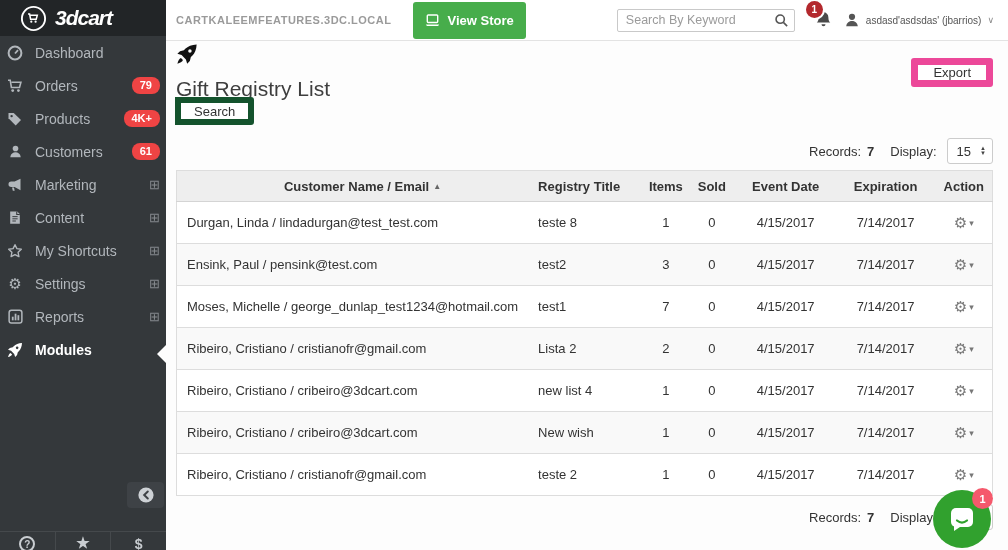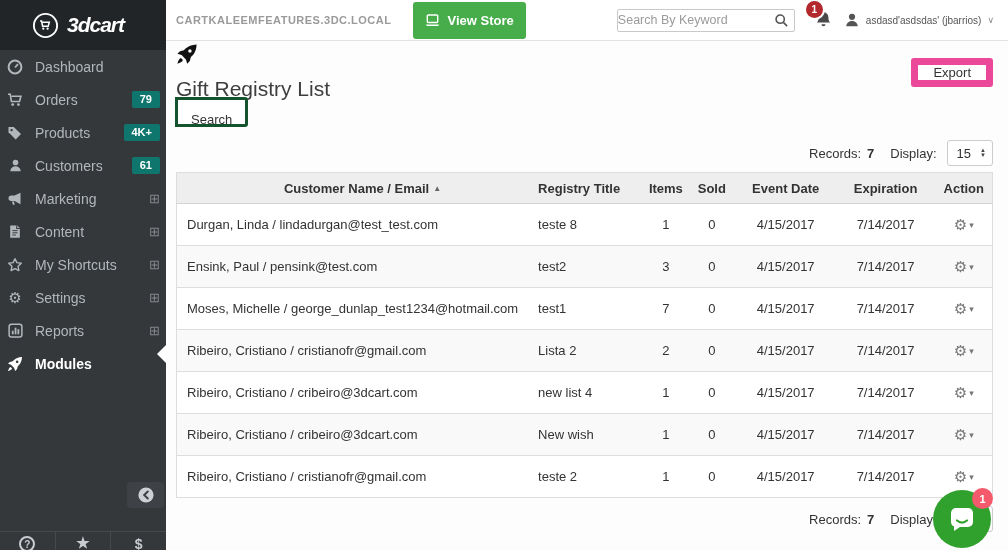--- a/index.html
+++ b/index.html
@@ -9,34 +9,34 @@
     font-size:13px; color:#333; background:#fdfdfd;
     position:relative; overflow:hidden;
   }
 
   
   .sidebar {
     position:absolute; left:0; top:0; width:166px; height:550px;
     background:#34383b; z-index:5;
   }
   .logo {
-    height:50px; background:#222527; display:flex; align-items:center;
-    padding-left:32px; gap:8px; color:#fff;
+    height:36px; background:#222527; display:flex; align-items:center;
+    padding-left:20px; gap:8px; color:#fff;
   }
   .logo-text { font-size:21px; font-weight:bold; font-style:italic; letter-spacing:-1px; }
   .nav-item {
     height:33px; display:flex; align-items:center; padding:0 6px; gap:11px;
     color:#b2b7bc; cursor:pointer; position:relative;
   }
   .nav-item .nav-ico { width:18px; display:flex; justify-content:center; color:#b2b7bc; flex:none; }
   .nav-item .nav-label { font-size:14px; }
   .nav-item.active, .nav-item.active .nav-ico { color:#ffffff; font-weight:bold; }
   .nav-badge {
-    margin-left:auto; background:#0f766e; color:#fff; font-size:11px; font-weight:bold;
-    border-radius:2px; padding:2px 8px; line-height:1.1;
+    margin-left:auto; background:#ef4444; color:#fff; font-size:11px; font-weight:bold;
+    border-radius:8px; padding:2px 8px; line-height:1.1;
   }
   .nav-plus { margin-left:auto; color:#85898d; font-size:13px; }
   .active-notch {
     position:absolute; right:0; top:345px; width:0; height:0;
     border-top:9px solid transparent; border-bottom:9px solid transparent;
     border-right:9px solid #fdfdfd;
   }
   .collapse-btn {
     position:absolute; right:2px; top:482px; width:37px; height:26px;
     background:#3e4246; border:none; border-radius:4px; cursor:pointer;
@@ -65,21 +65,21 @@
   }
   .store-url { font-size:11px; font-weight:bold; letter-spacing:.5px; color:#9a9a9a; }
   .view-store-btn {
     margin-left:22px; background:#47ad4b; color:#fff; border:none; border-radius:3px;
     height:37px; padding:0 12px; font-size:13px; font-weight:bold; cursor:pointer;
     display:flex; align-items:center; gap:7px; font-family:inherit;
   }
   .topbar-search { position:relative; margin-left:auto; margin-right:20px; }
   .topbar-search input {
     width:178px; height:23px; border:1px solid #c9c9c9; border-radius:2px;
-    padding:0 26px 0 0; font-size:12.5px; color:#555; font-family:inherit; background:#fff;
+    padding:0 26px 0 8px; font-size:12.5px; color:#555; font-family:inherit; background:#fff;
   }
   .topbar-search input::placeholder { color:#9b9b9b; }
   .search-glass { position:absolute; right:6px; top:4px; color:#555; cursor:pointer; }
   .bell-wrap { position:relative; margin-right:12px; cursor:pointer; color:#4a4a4a; }
   .notif-badge {
     position:absolute; top:-10px; left:-9px; width:17px; height:17px; background:#b3282d;
     color:#fff; font-size:10px; font-weight:bold; border-radius:50%;
     display:flex; align-items:center; justify-content:center; box-shadow:0 0 0 2px #fff;
   }
   .user-wrap { display:flex; align-items:center; gap:6px; cursor:pointer; color:#555; }
@@ -97,22 +97,22 @@
     margin-left:auto; background:#fff; border:7px solid #ec4899; border-radius:3px;
     height:29px; padding:0 15px; font-size:13px; color:#333; cursor:pointer; font-family:inherit;
   }
   .search-row { margin-top:4px; display:flex; }
   .registry-search {
     width:217px; height:28px; border:1px solid #ccc; border-radius:3px 0 0 3px;
     padding:0 9px; font-size:13px; color:#555; font-family:inherit; background:#fff;
   }
   .registry-search::placeholder { color:#9b9b9b; }
   .seg-btn {
-    height:28px; background:#fff; border:3px solid #14532d; margin-left:-1px;
-    padding:12px 13px; font-size:13px; color:#333; cursor:pointer; font-family:inherit;
+    height:28px; background:#fff; border:6px solid #14532d; margin-left:-1px;
+    padding:0 13px; font-size:13px; color:#333; cursor:pointer; font-family:inherit;
   }
   .seg-btn:last-child { border-radius:0 3px 3px 0; }
   .records-row {
     display:flex; align-items:center; justify-content:flex-end; gap:6px; font-size:13px; color:#333;
   }
   .records-row.top { margin-top:13px; margin-bottom:6px; height:26px; }
   .records-row.bottom { margin-top:8px; height:26px; }
   .rec-count { font-weight:bold; margin-right:10px; }
   .display-select {
     display:inline-flex; align-items:center; border:1px solid #ccc; border-radius:3px;

